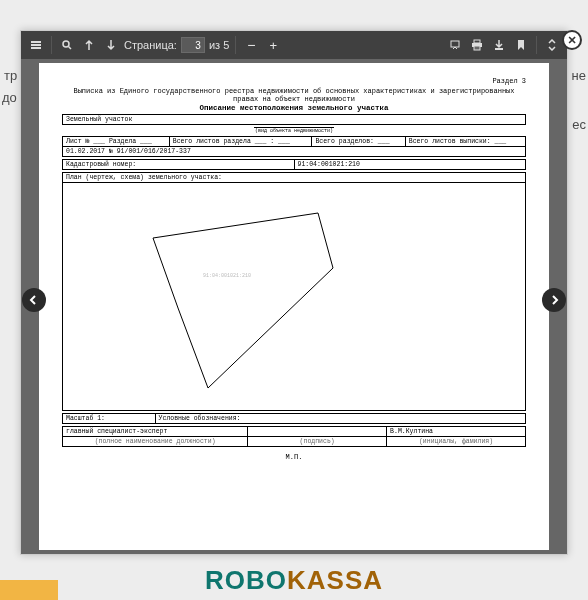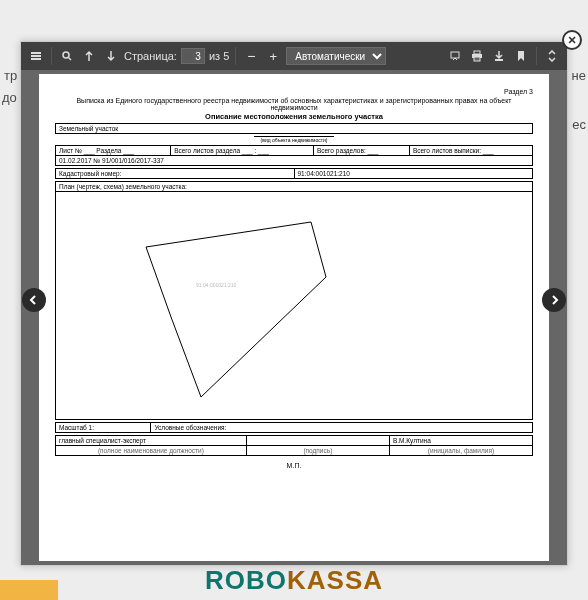--- a/index.html
+++ b/index.html
@@ -34,21 +34,20 @@
     color: #333;
   }
   .modal {
     position: absolute;
     top: 30px; left: 20px;
     width: 548px; height: 525px;
     background: #fff;
     border: 1px solid #ccc;
     box-shadow: 0 0 8px rgba(0,0,0,.2);
     z-index: 10;
-    margin-top: 11px;
   }
   .toolbar {
     background: #404040;
     height: 28px;
     display: flex;
     align-items: center;
     padding: 0 6px;
     gap: 4px;
     color: #e0e0e0;
     font-size: 11px;
@@ -83,24 +82,25 @@
     background: #666;
     height: calc(100% - 28px);
     padding: 4px 18px;
     overflow: hidden;
     position: relative;
   }
   .page {
     background: #fff;
     width: 100%;
     height: 100%;
-    padding: 6px 16px;
+    padding: 6px 23px;
     font-size: 7px;
     color: #000;
     position: relative;
+    font-family: Liberation Mono, monospace;
   }
   .section-label { text-align: right; font-size: 7px; margin-top: 8px; }
   .title1 { text-align: center; font-size: 7px; margin-top: 2px; }
   .title2 { text-align: center; font-weight: bold; font-size: 7.5px; margin-top: 1px; }
   .subline { text-align: center; border-top: 1px solid #000; width: 80px; margin: 2px auto 0; font-size: 5px; }
   table.doc {
     border-collapse: collapse;
     width: 100%;
     margin-top: 2px;
   }
@@ -197,23 +197,20 @@
       <svg width="10" height="12" viewBox="0 0 10 12">
           <path d="M5 1 L5 10 M2 7 L5 10 L8 7" stroke="#ddd" stroke-width="1.5" fill="none"></path>
         </svg>
     </span>
     <span>Страница:</span>
     <input class="page-input" value="3" style="">
     <span>из 5</span>
     <span class="tb-sep"></span>
     <span class="tb-icon" style="font-size:14px;">−</span>
     <span class="tb-icon" style="font-size:13px;">+</span>
-    <select class="zoom-select">
-      <option>Автоматически</option>
-    </select>
     <span class="spacer"></span>
     <span class="tb-icon">
       <svg width="12" height="12" viewBox="0 0 12 12">
           <rect x="2" y="2" width="8" height="6" stroke="#ddd" fill="none"></rect>
           <path d="M4 10 L6 8 L8 10" stroke="#ddd" fill="none"></path>
         </svg>
     </span>
     <span class="tb-icon">
       <svg width="12" height="12" viewBox="0 0 12 12">
           <rect x="3" y="1" width="6" height="3" stroke="#ddd" fill="none"></rect>

